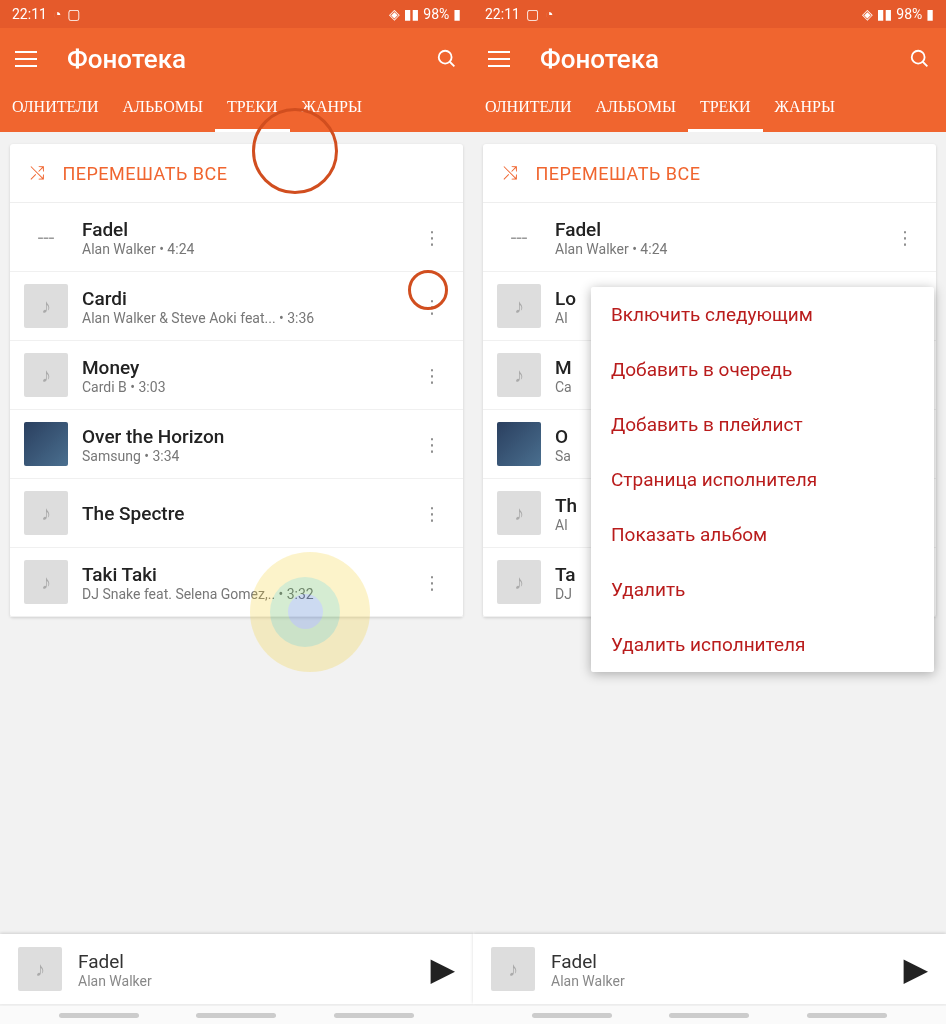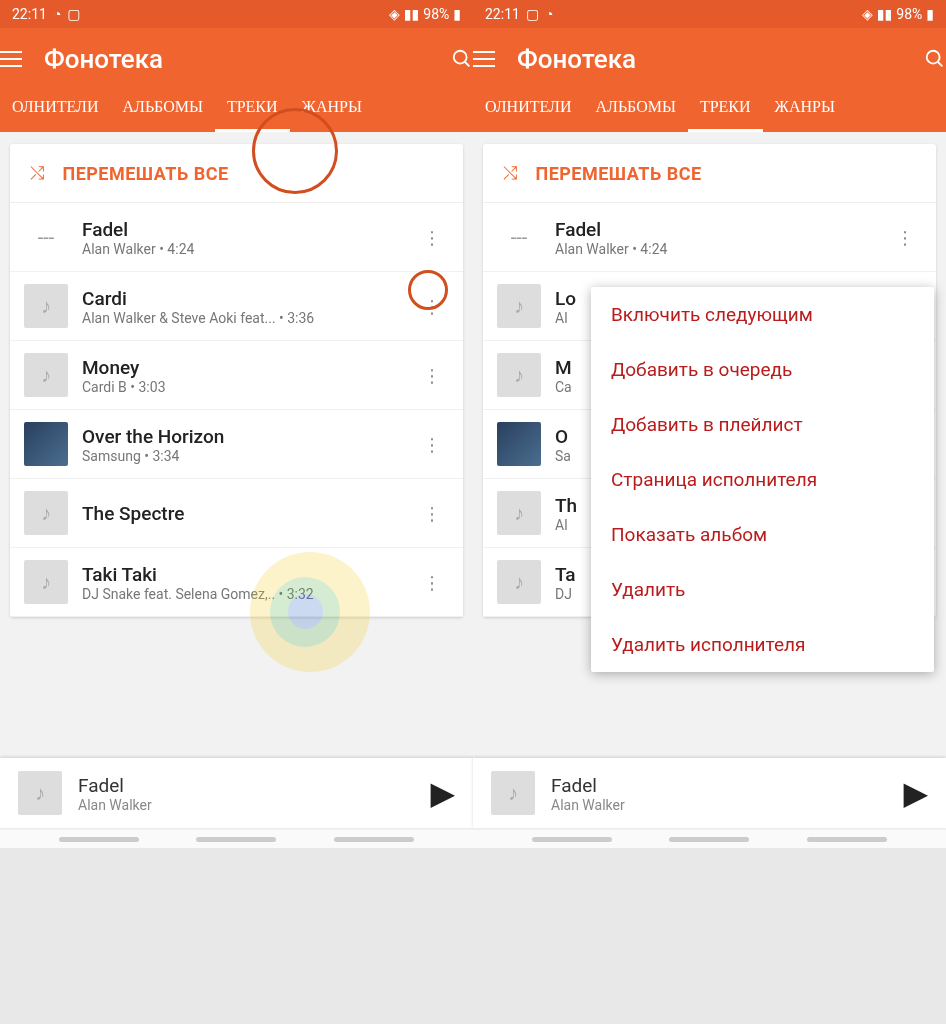--- a/index.html
+++ b/index.html
@@ -1,33 +1,33 @@
 <!DOCTYPE html>
 <html><head>
 <meta charset="utf-8">
 <style>
 * { margin: 0; padding: 0; box-sizing: border-box; font-family: Roboto, Arial, sans-serif; }
 body { background: #e8e8e8; display: flex; width: 946px; height: 1024px; }
-.phone { width: 473px; height: 848px; background: #f2f2f2; position: relative; display: flex; flex-direction: column; }
+.phone { width: 473px; height: 1024px; background: #f2f2f2; position: relative; display: flex; flex-direction: column; }
 .status-bar { background: #e55a2b; height: 28px; display: flex; justify-content: space-between; align-items: center; padding: 0 12px; color: #fff; font-size: 14px; }
 .status-left { display: flex; align-items: center; gap: 6px; }
 .status-right { display: flex; align-items: center; gap: 4px; }
-.header { background: #f0652f; padding: 16px 0 10px; display: flex; align-items: center; gap: 22px; }
+.header { background: #f0652f; padding: 16px 15px 10px; display: flex; align-items: center; gap: 30px; }
 .hamburger { width: 22px; height: 16px; display: flex; flex-direction: column; justify-content: space-between; }
 .hamburger span { height: 2px; background: #fff; }
 .title { color: #fff; font-size: 26px; font-weight: 500; flex: 1; }
 .search-icon { width: 22px; height: 22px; }
 .tabs { background: #f0652f; display: flex; height: 48px; }
 .tab { color: #fff; font-size: 16px; font-weight: 500; padding: 14px 12px; white-space: nowrap; position: relative; font-family: Liberation Serif, serif; }
 .tab.active::after { content: ''; position: absolute; bottom: 0; left: 0; right: 0; height: 3px; background: #fff; }
 .content { flex: 1; background: #f2f2f2; padding: 12px 10px; overflow: hidden; position: relative; }
 .card { background: #fff; border-radius: 3px; box-shadow: 0 1px 3px rgba(0,0,0,0.15); }
 .shuffle-row { display: flex; align-items: center; padding: 18px 20px; gap: 18px; border-bottom: 1px solid #eee; }
 .shuffle-icon { color: #f0652f; font-size: 18px; }
-.shuffle-text { color: #f0652f; font-size: 18px; font-weight: 700; letter-spacing: 0.5px; }
+.shuffle-text { color: #f0652f; font-size: 18px; font-weight: 400; letter-spacing: 0.5px; }
 .track-row { display: flex; align-items: center; padding: 12px 14px; gap: 14px; border-bottom: 1px solid #f0f0f0; }
 .track-thumb { width: 44px; height: 44px; background: #ddd; border-radius: 2px; display: flex; align-items: center; justify-content: center; color: #aaa; font-size: 20px; }
 .track-thumb.empty { background: transparent; color: #999; }
 .track-thumb.img { background: linear-gradient(135deg,#2a3f5f,#4a6f8f); }
 .track-info { flex: 1; min-width: 0; }
 .track-title { font-size: 19px; color: #222; font-weight: 500; white-space: nowrap; overflow: hidden; text-overflow: ellipsis; }
 .track-sub { font-size: 14px; color: #777; white-space: nowrap; overflow: hidden; text-overflow: ellipsis; }
 .more-btn { color: #888; font-size: 18px; padding: 4px 8px; }
 .now-playing { position: absolute; bottom: 20px; left: 0; right: 0; background: #fff; height: 70px; display: flex; align-items: center; padding: 0 18px; gap: 16px; box-shadow: 0 -1px 3px rgba(0,0,0,0.15); }
 .np-thumb { width: 44px; height: 44px; background: #ddd; border-radius: 2px; display: flex; align-items: center; justify-content: center; color: #aaa; font-size: 20px; }

